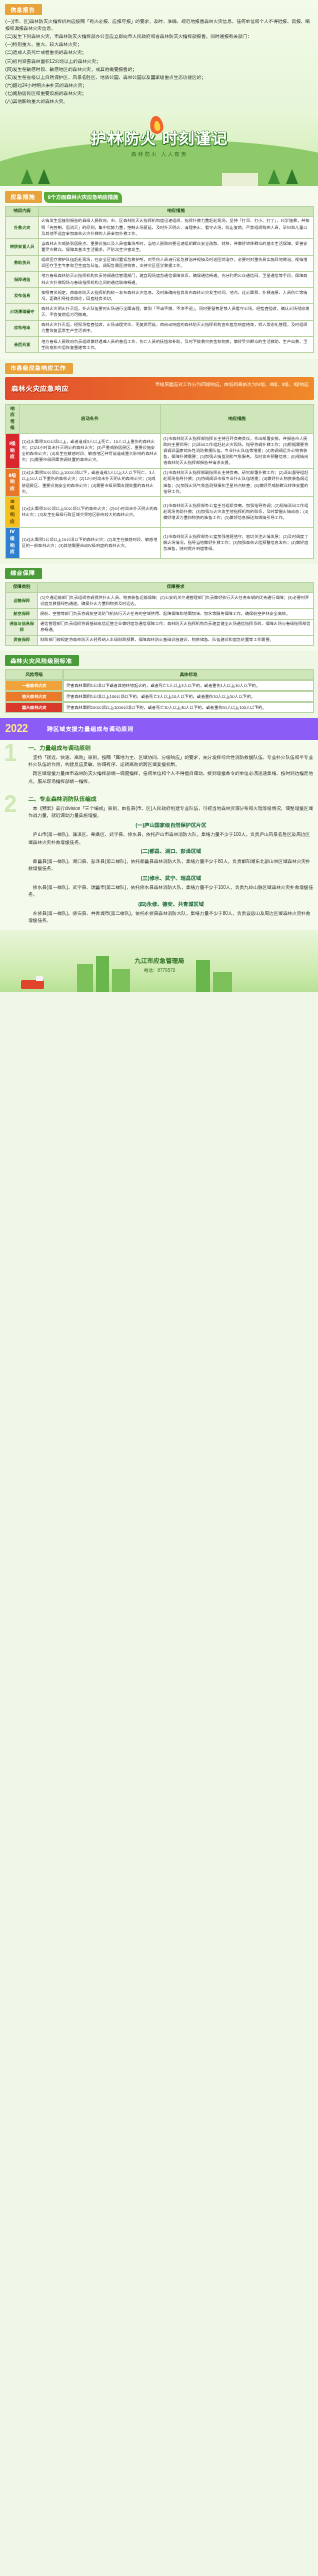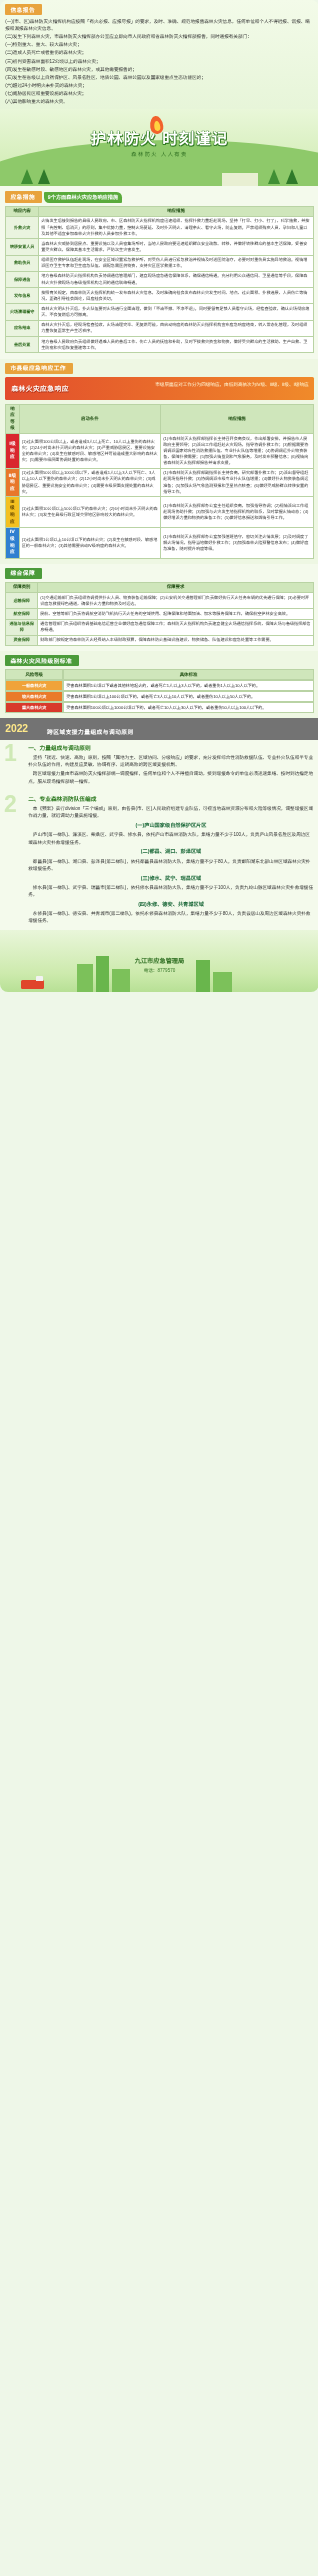--- a/index.html
+++ b/index.html
@@ -6,21 +6,21 @@
   * { box-sizing: border-box; }
   html, body { margin:0; padding:0; }
   body {
     width: 319px;
     font-family: "Liberation Sans", "DejaVu Sans", sans-serif;
     background: #eef7e8;
     color: #2b2b2b;
     font-size: 5.2px;
     line-height: 1.45;
   }
-  .page { width:319px; position:relative; overflow:hidden;border-radius:8px; }
+  .page { width:319px; position:relative; overflow:hidden; }
 
   
   .top-report {
     background: linear-gradient(180deg,#f3fbe9 0%, #e7f5d9 100%);
     padding: 4.1px 5.2px 3.1px 5.2px;
   }
   .sec-title {
     display:inline-block;
     background:#e8a33d;
     color:#fff;
@@ -121,21 +121,21 @@
   .danger-row { display:flex; font-size:4.1px; }
   .danger-row > div { border:0.5px solid #b9d3a4; padding:1.5px 2.1px; }
   .dcol1 { width:58px; color:#fff; font-weight:bold; text-align:center; }
   .dcol2 { flex:1; background:#fff; }
   .d1 { background:#f0a33a; }
   .d2 { background:#ea7a2a; }
   .d3 { background:#d8392b; }
 
   
   .yr-banner {
-    background:#737373; color:#fff; padding:3.1px 5.2px; display:flex; align-items:flex-end; gap:19px;
+    background:#8b5cf6; color:#fff; padding:3.1px 5.2px; display:flex; align-items:center; gap:19px;
   }
   .yr-banner .yr { font-size:10.3px; font-weight:bold; color:#ffe98a; }
   .yr-banner .yr-text { font-size:5.7px; font-weight:bold; letter-spacing:0.5px; }
 
   .numbered {
     position:relative; padding:3.1px 5.2px 4.1px 5.2px; background:#f4faec;
   }
   .numbered .big-num {
     position:absolute; left:4.1px; top:2.1px; font-size:23px; font-weight:bold;
     color:#cfe9b6; line-height:1;

